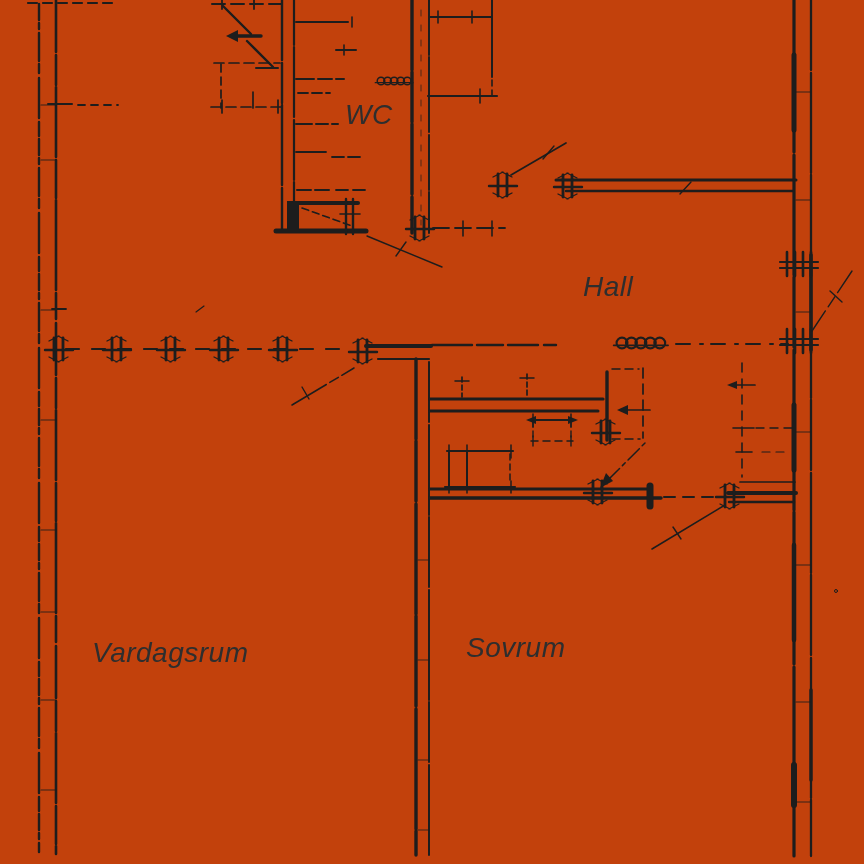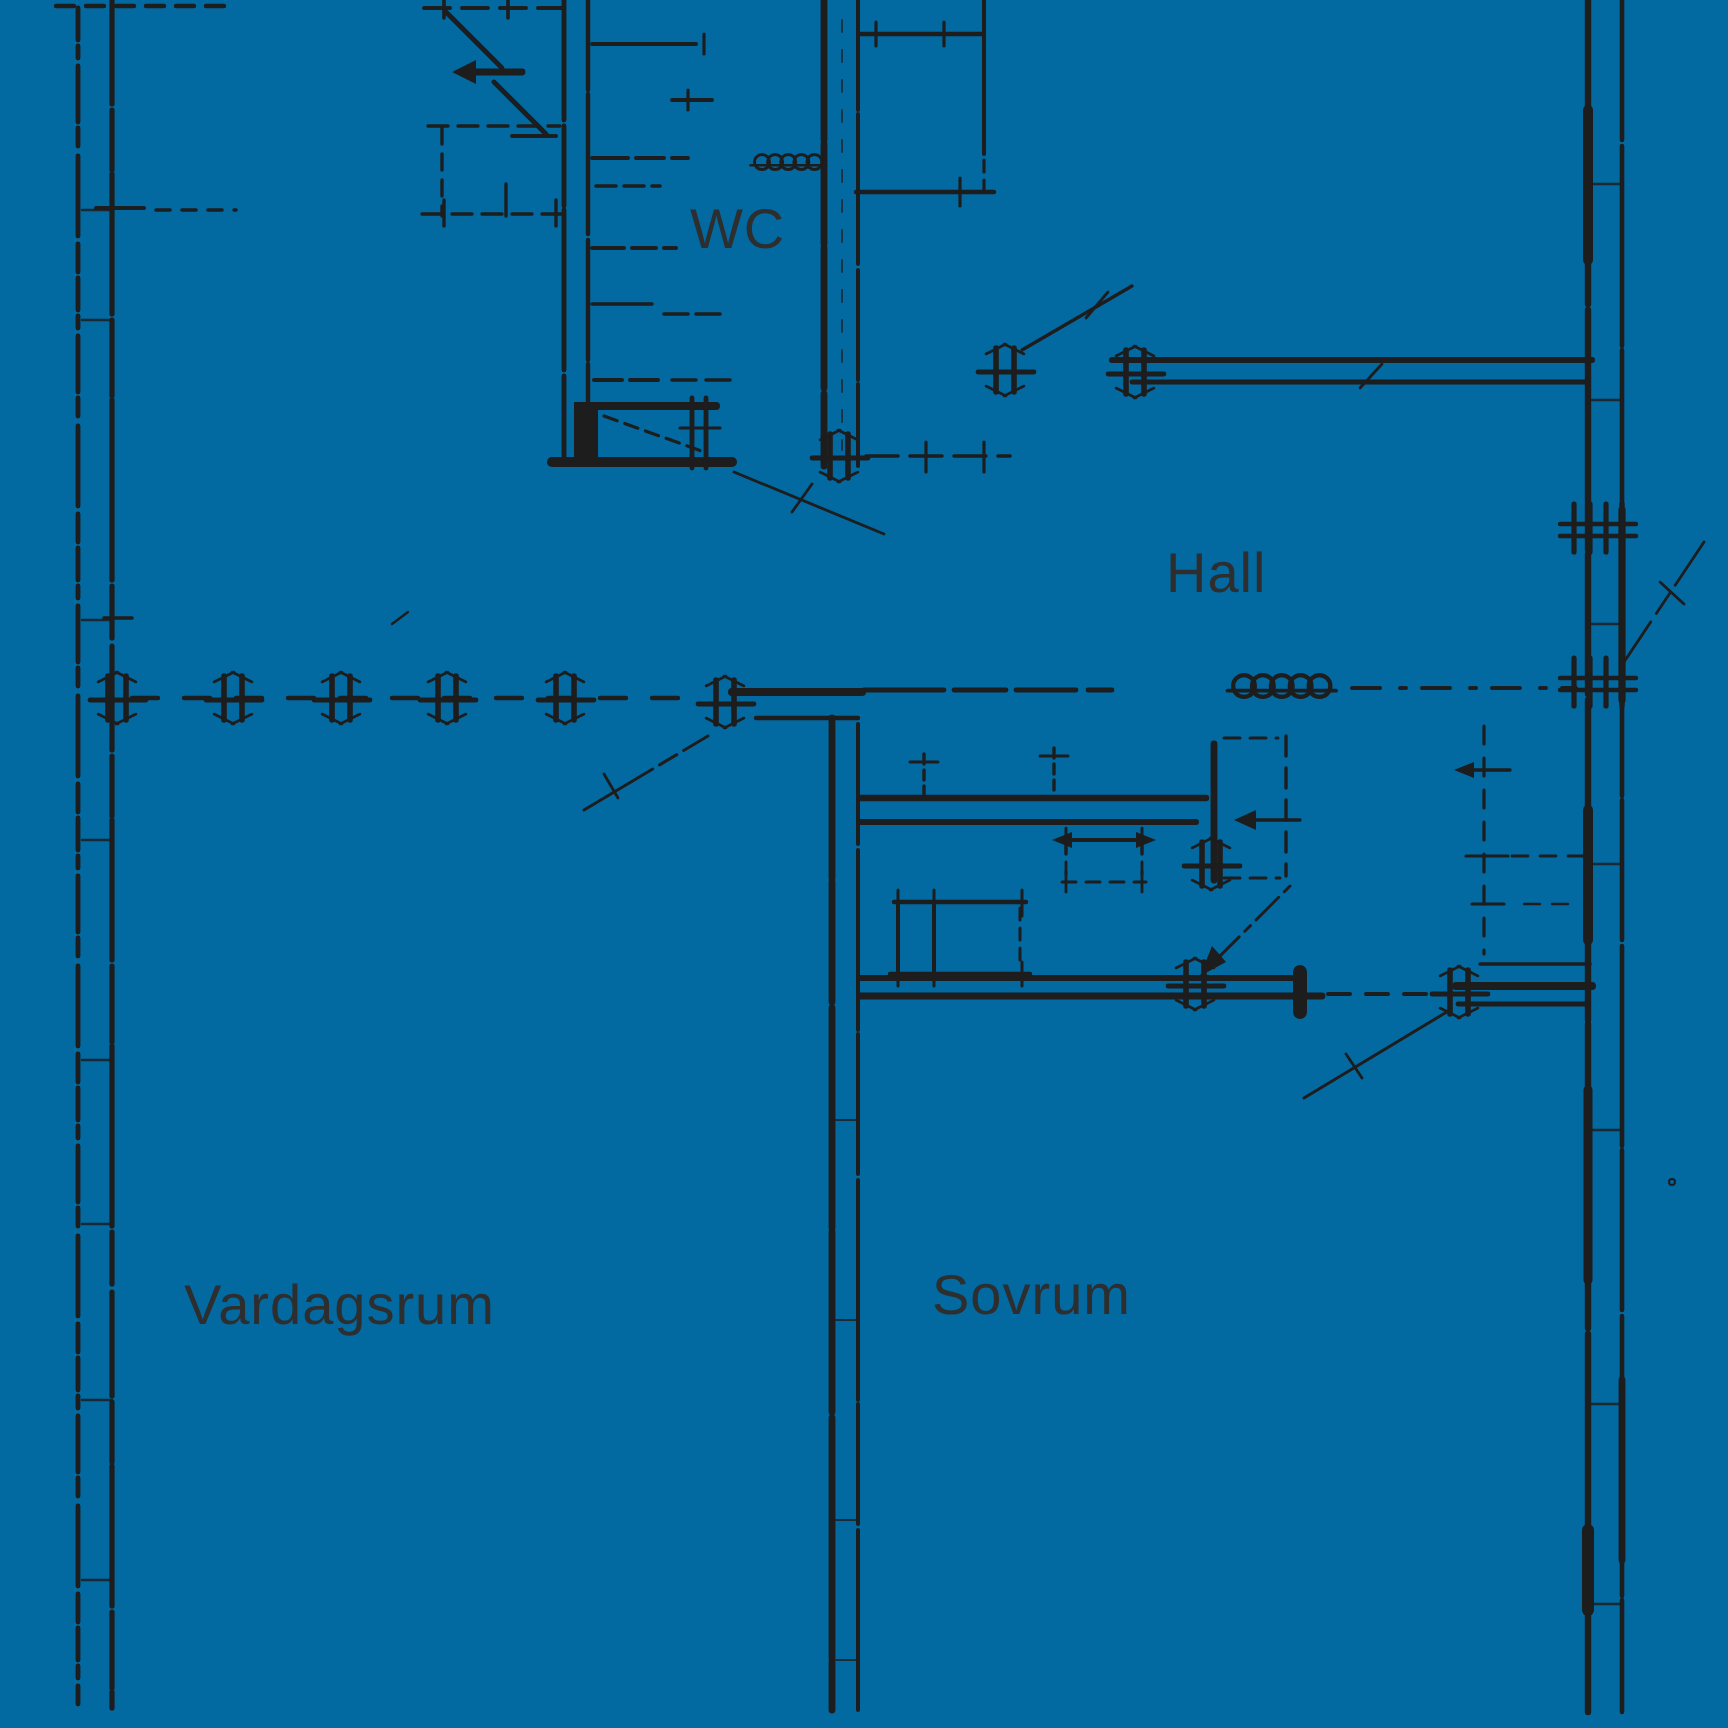--- a/index.html
+++ b/index.html
@@ -1,16 +1,16 @@
 <!DOCTYPE html>
 <html><head>
 <meta charset="utf-8">
 <style>
   html,body{margin:0;padding:0;background:#ffffff;}
-  .stage{position:relative;width:864px;height:864px;background:#0369a1;overflow:hidden;}
+  .stage{position:relative;width:864px;height:864px;background:#c2410c;overflow:hidden;font-style:italic;}
   svg{display:block;width:864px;height:864px;}
   svg path, svg circle, svg line{stroke:#1d1d1d;fill:none;stroke-linecap:round;stroke-linejoin:round;}
   svg polygon{fill:#1d1d1d;stroke:none;}
   svg rect.blob{fill:#1d1d1d;stroke:none;}
   text.lbl{fill:#2e2e2e;stroke:none;font-family:"Liberation Sans",sans-serif;
            font-size:28px;letter-spacing:.5px;}
 </style>
 </head>
 <body>
 

